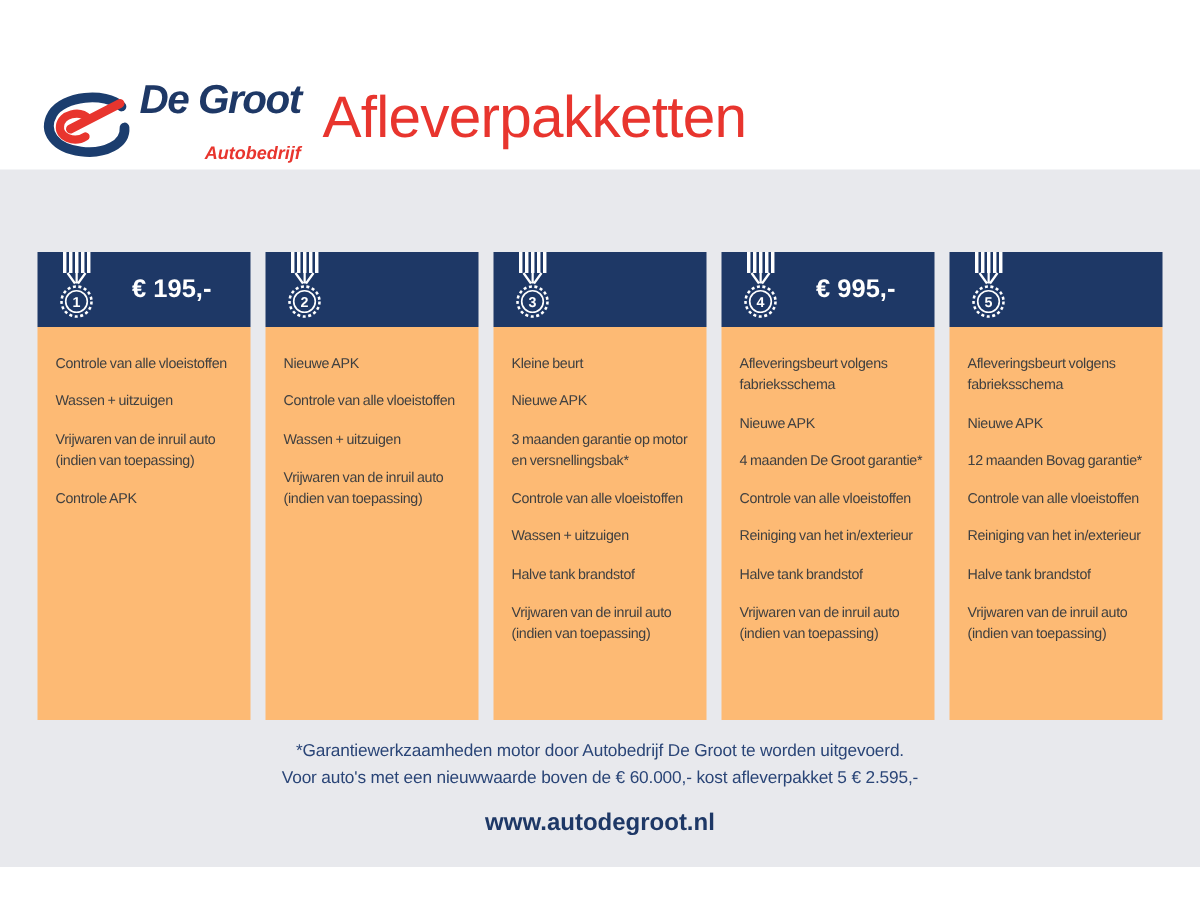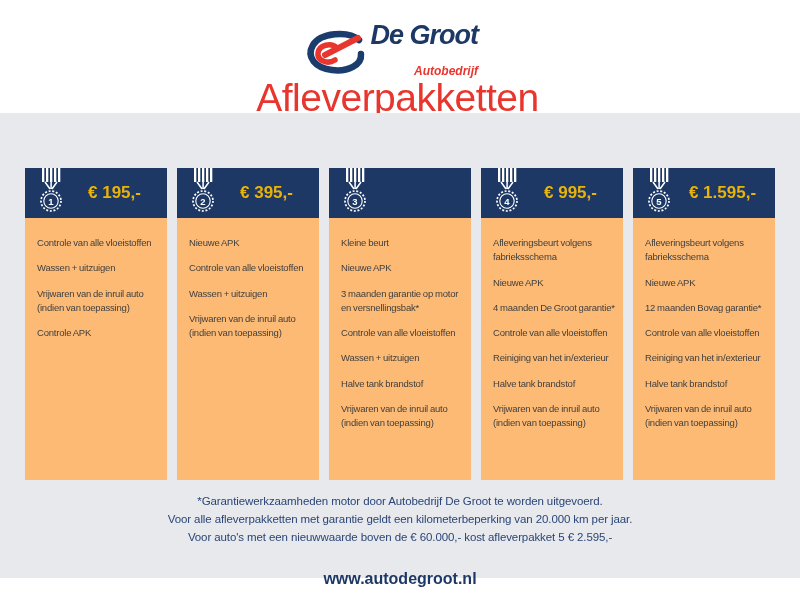--- a/index.html
+++ b/index.html
@@ -7,42 +7,42 @@
     --red:#e8352e;
     --band:#e8e9ed;
     --body-text:#404040;
   }
   *{margin:0;padding:0;box-sizing:border-box;}
   html,body{background:#fff;}
   body{font-family:"Liberation Sans",sans-serif;width:800px;height:600px;overflow:hidden;}
   .page{width:800px;height:600px;background:#fff;position:relative;}
 
   
-  .header{height:140px;display:flex;align-items:center;padding:22px 30px 0 25px;flex-direction:column;}
+  .header{height:140px;display:flex;align-items:center;padding:22px 30px 0 25px;}
   .logo{display:flex;align-items:center;width:190px;flex:none;}
   .logo-text{display:flex;flex-direction:column;align-items:flex-end;margin-left:2px;}
   .brand-name{font-size:27px;font-weight:bold;font-style:italic;color:var(--navy);letter-spacing:-1px;white-space:nowrap;line-height:1;}
   .brand-sub{font-size:12px;font-weight:bold;font-style:italic;color:var(--red);margin-top:16px;line-height:1.1;}
   .page-title{flex:1;text-align:left;font-size:39px;color:var(--red);letter-spacing:-0.5px;line-height:1;padding-bottom:6px;}
 
   
   .band{position:absolute;top:113px;left:0;width:800px;height:465px;background:var(--band);}
 
   
   .cards{display:flex;gap:10px;padding:55px 25px 0 25px;}
   .card{flex:1;height:312px;display:flex;flex-direction:column;min-width:0;}
   .card-header{height:50px;flex:none;background:var(--navy);display:flex;align-items:stretch;}
   .medal{width:30px;height:50px;margin-left:11px;flex:none;display:block;}
-  .price{flex:1;display:flex;align-items:center;justify-content:center;color:#eab308;font-weight:bold;font-size:17px;padding-right:4px;white-space:nowrap;}
+  .price{flex:1;display:flex;align-items:center;justify-content:center;color:#ffffff;font-weight:bold;font-size:17px;padding-right:4px;white-space:nowrap;}
   .card-body{flex:1;background:#fdba74;padding:18px 6px 0 12px;}
   .pkg-item{font-size:9.5px;line-height:1.5;color:var(--body-text);margin-bottom:11px;letter-spacing:-0.2px;word-spacing:-0.5px;white-space:pre-line;}
 
   
   .footnotes{margin-top:12px;text-align:center;color:#2a4577;font-size:11.5px;line-height:18px;letter-spacing:-0.1px;}
-  .website{margin-top:24px;text-align:center;color:var(--navy);font-weight:bold;font-size:16px;line-height:18px;}
+  .website{margin-top:12px;text-align:center;color:var(--navy);font-weight:bold;font-size:16px;line-height:18px;}
 </style>
 </head>
 <body>
 
 <div class="page">
 
   <div class="header">
     <div class="logo">
       <svg width="66" height="50" viewBox="0 0 64 50">
         <path d="M57 29 C 58 40, 44 47, 28 45 C 11 43, 2 32, 9 20 C 16 8, 44 5, 55 15" fill="none" stroke="#1b3d6e" stroke-width="6.5" stroke-linecap="round"></path>
@@ -93,21 +93,20 @@
           <rect x="10" y="0" width="2.3" height="14"></rect>
           <rect x="14" y="0" width="2.3" height="14"></rect>
           <rect x="18" y="0" width="2.3" height="14"></rect>
           <rect x="22" y="0" width="2.3" height="14"></rect>
         </g>
         <path d="M9 14 L14 21 M15.1 14 L15.1 21 M21 14 L16 21" stroke="#ffffff" stroke-width="1.5" fill="none"></path>
         <circle cx="15" cy="33" r="10" fill="none" stroke="#ffffff" stroke-width="1.7" stroke-dasharray="2 1.7"></circle>
         <circle cx="15" cy="33" r="7.2" fill="none" stroke="#ffffff" stroke-width="1.1"></circle>
         <text x="15" y="36.5" text-anchor="middle" font-size="9.5" font-weight="bold" fill="#ffffff" font-family="Liberation Sans, sans-serif">2</text>
       </svg>
-      <div class="price">€ 395,-</div>
     </div>
     <div class="card-body">
             <div class="pkg-item">Nieuwe APK</div>
             <div class="pkg-item">Controle van alle vloeistoffen</div>
             <div class="pkg-item">Wassen + uitzuigen</div>
             <div class="pkg-item">Vrijwaren van de inruil auto
 (indien van toepassing)</div>
           </div>
   </div>
 
@@ -178,36 +177,34 @@
           <rect x="10" y="0" width="2.3" height="14"></rect>
           <rect x="14" y="0" width="2.3" height="14"></rect>
           <rect x="18" y="0" width="2.3" height="14"></rect>
           <rect x="22" y="0" width="2.3" height="14"></rect>
         </g>
         <path d="M9 14 L14 21 M15.1 14 L15.1 21 M21 14 L16 21" stroke="#ffffff" stroke-width="1.5" fill="none"></path>
         <circle cx="15" cy="33" r="10" fill="none" stroke="#ffffff" stroke-width="1.7" stroke-dasharray="2 1.7"></circle>
         <circle cx="15" cy="33" r="7.2" fill="none" stroke="#ffffff" stroke-width="1.1"></circle>
         <text x="15" y="36.5" text-anchor="middle" font-size="9.5" font-weight="bold" fill="#ffffff" font-family="Liberation Sans, sans-serif">5</text>
       </svg>
-      <div class="price">€ 1.595,-</div>
     </div>
     <div class="card-body">
             <div class="pkg-item">Afleveringsbeurt volgens
 fabrieksschema</div>
             <div class="pkg-item">Nieuwe APK</div>
             <div class="pkg-item">12 maanden Bovag garantie*</div>
             <div class="pkg-item">Controle van alle vloeistoffen</div>
             <div class="pkg-item">Reiniging van het in/exterieur</div>
             <div class="pkg-item">Halve tank brandstof</div>
             <div class="pkg-item">Vrijwaren van de inruil auto
 (indien van toepassing)</div>
           </div>
   </div>
 </div>
     <div class="footnotes">
         <div>*Garantiewerkzaamheden motor door Autobedrijf De Groot te worden uitgevoerd.</div>
-        <div>Voor alle afleverpakketten met garantie geldt een kilometerbeperking van 20.000 km per jaar.</div>
         <div>Voor auto's met een nieuwwaarde boven de € 60.000,- kost afleverpakket 5 € 2.595,-</div>
       </div>
     <div class="website">www.autodegroot.nl</div>
   </div>
 
 </div>
 
 </body></html>

